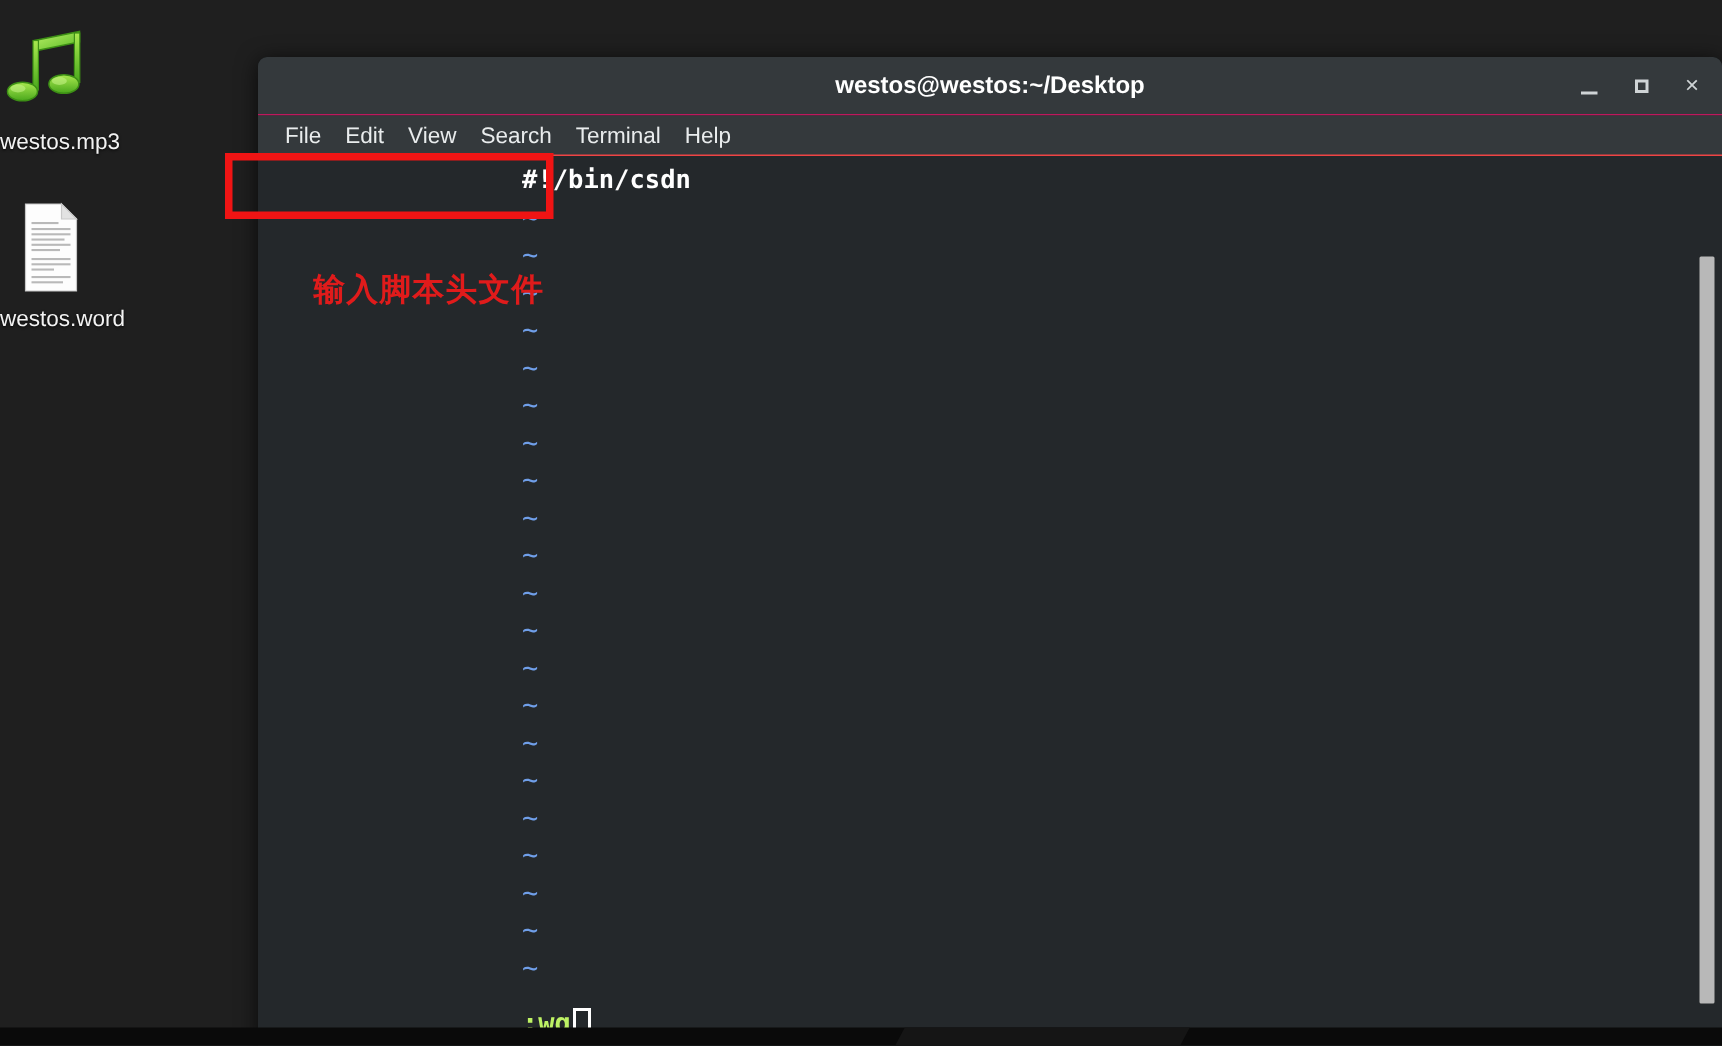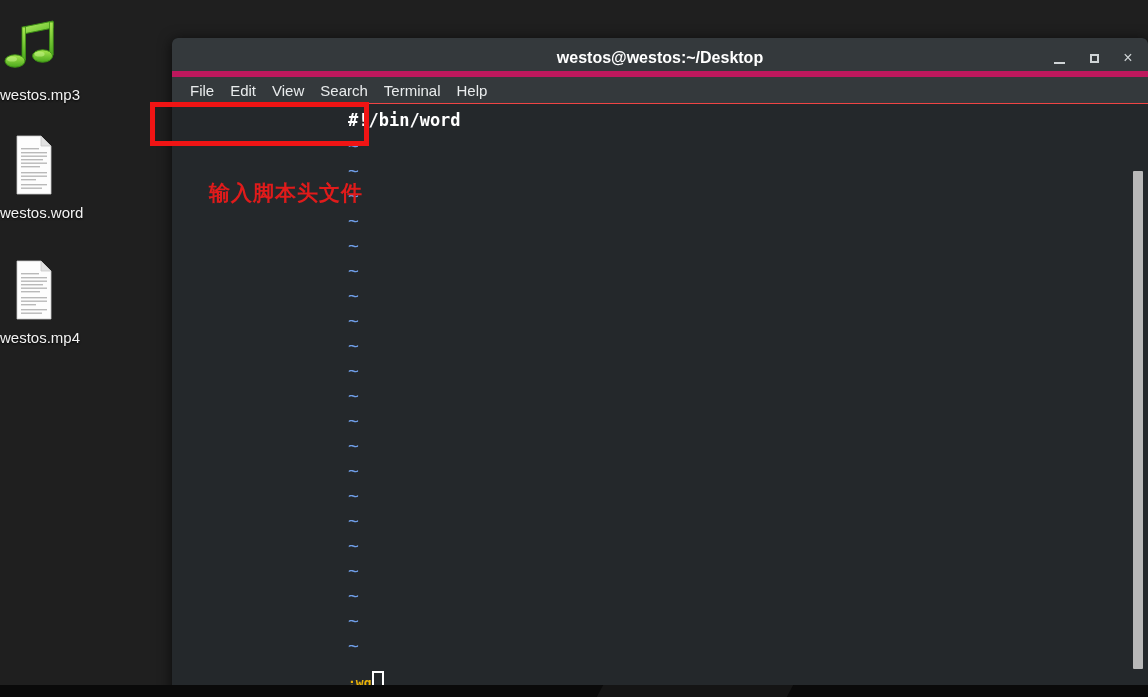--- a/index.html
+++ b/index.html
@@ -56,21 +56,21 @@
     border-radius:6px 6px 0 0;
     box-shadow:0 2px 14px rgba(0,0,0,.7);
     overflow:hidden;
   }
 
   #titlebar {
     position:relative;
     height:39px;
     background:#34393c;
     border-radius:6px 6px 0 0;
-    border-bottom:6px solid #be185d;
+    border-bottom:1px solid #be185d;
   }
   #title-text {
     position:absolute;
     left:0; right:0; top:0;
     line-height:39px;
     text-align:center;
     color:#ffffff;
     font-size:16px;
     font-weight:bold;
     font-family:"Liberation Sans", sans-serif;
@@ -146,23 +146,23 @@
     color:#6f9ee8;
     font-weight:normal;
     font-size:18px;
   }
   #statusline {
     position:absolute;
     left:0; bottom:0; right:0;
     height:28px;
     line-height:28px;
     padding-left:176px;
-    font-size:13px;
+    font-size:18px;
     font-weight:bold;
-    color:#eab308;
+    color:#bef264;
     font-family:"DejaVu Sans Mono", monospace;
     white-space:nowrap;
   }
   #cursor-block {
     display:inline-block;
     width:12px; height:20px;
     border:2px solid #ffffff;
     background:transparent;
     vertical-align:-4px;
     margin-left:1px;
@@ -281,42 +281,20 @@
             <rect x="21" y="43.5" width="26" height="1.4"></rect>
             <rect x="21" y="47" width="15" height="1.4"></rect>
             <rect x="21" y="52" width="26" height="1.4"></rect>
             <rect x="21" y="55.5" width="21" height="1.4"></rect>
           </g>
         </svg>
       </span>
       <span class="caption">westos.word</span>
     </div>
 
-    <div class="desk-icon" id="icon-mp4">
-      <span class="glyph">
-        <svg width="66" height="66" viewBox="0 0 66 66">
-          <path d="M17 4 h24 l10 10 v48 h-34 z" fill="#fdfdfd" stroke="#c8c8c8" stroke-width="0.8"></path>
-          <path d="M41 4 l10 10 h-10 z" fill="#e2e2e2" stroke="#c8c8c8" stroke-width="0.8"></path>
-          <g fill="#b9b9b9">
-            <rect x="21" y="16" width="18" height="1.4"></rect>
-            <rect x="21" y="20" width="26" height="1.4"></rect>
-            <rect x="21" y="23.5" width="26" height="1.4"></rect>
-            <rect x="21" y="27" width="22" height="1.4"></rect>
-            <rect x="21" y="30.5" width="26" height="1.4"></rect>
-            <rect x="21" y="34" width="19" height="1.4"></rect>
-            <rect x="21" y="40" width="26" height="1.4"></rect>
-            <rect x="21" y="43.5" width="26" height="1.4"></rect>
-            <rect x="21" y="47" width="15" height="1.4"></rect>
-            <rect x="21" y="52" width="26" height="1.4"></rect>
-            <rect x="21" y="55.5" width="21" height="1.4"></rect>
-          </g>
-        </svg>
-      </span>
-      <span class="caption">westos.mp4</span>
-    </div>
 
   </div>
 
   <div id="terminal">
 
     <div id="titlebar">
       <div id="title-text">westos@westos:~/Desktop</div>
       <div class="win-btn" id="btn-min">
         <span class="min-icon"></span>
       </div>
@@ -327,21 +305,21 @@
         <span>×</span>
       </div>
     </div>
 
     <div id="menubar">
       <span class="menu-item">File</span><span class="menu-item">Edit</span><span class="menu-item">View</span><span class="menu-item">Search</span><span class="menu-item">Terminal</span><span class="menu-item">Help</span>
     </div>
 
     <div id="vim">
       <div id="vim-lines">
-        <div class="vline">#!/bin/word</div>
+        <div class="vline">#!/bin/csdn</div>
       <div class="vline tilde">~</div>
           <div class="vline tilde">~</div>
           <div class="vline tilde">~</div>
           <div class="vline tilde">~</div>
           <div class="vline tilde">~</div>
           <div class="vline tilde">~</div>
           <div class="vline tilde">~</div>
           <div class="vline tilde">~</div>
           <div class="vline tilde">~</div>
           <div class="vline tilde">~</div>

